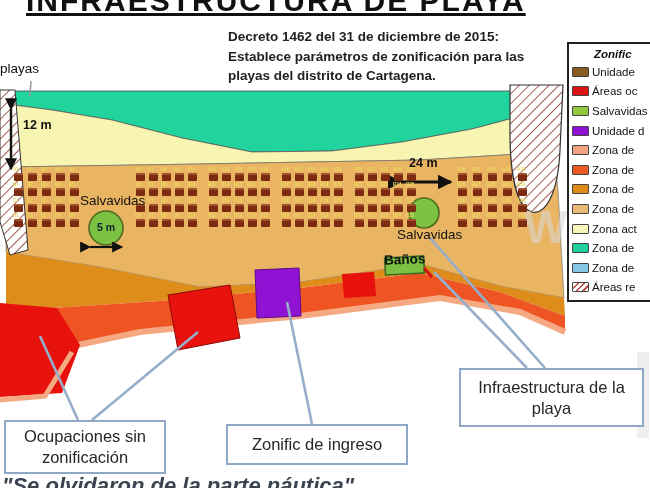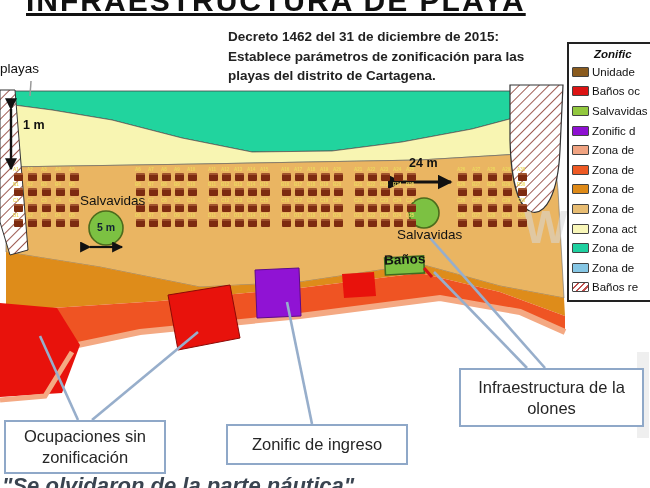--- a/index.html
+++ b/index.html
@@ -377,60 +377,60 @@
     <span class="tent-label" style="left: 502px; top: 214px;">D29</span>
     <div class="tent" style="left: 503px; top: 219px;"></div>
     <span class="tent-label" style="left: 517px; top: 214px;">D30</span>
     <div class="tent" style="left: 518px; top: 219px;"></div>
   </div>
 
 <div id="page-title" class="abs">INFRAESTRUCTURA DE PLAYA</div>
 <div id="decree" class="abs">Decreto 1462 del 31 de diciembre de 2015: Establece parámetros de zonificación para las playas del distrito de Cartagena.</div>
 
 <div id="espolones-label" class="abs lbl">playas</div>
-<div id="label-14m" class="abs lbl">1 m</div>
+<div id="label-14m" class="abs lbl">12 m</div>
 <div id="label-24m" class="abs lbl">24 m</div>
 <div id="label-16m" class="abs lbl">5 m</div>
 <div id="salvavidas-1" class="abs lbl">Salvavidas</div>
 <div id="salvavidas-2" class="abs lbl">Salvavidas</div>
 <div id="banos-label" class="abs lbl">Baños</div>
 
 <div id="watermark-w" class="abs">W</div>
 <div id="watermark-bar" class="abs"></div>
 
 <div id="callout-ocupaciones" class="abs callout">
   <span>Ocupaciones sin zonificación</span>
 </div>
 <div id="callout-control" class="abs callout">
   <span>Zonific de ingreso</span>
 </div>
 <div id="callout-infraestructura" class="abs callout">
-  <span>Infraestructura de la olones</span>
+  <span>Infraestructura de la playa</span>
 </div>
 
 <div id="bottom-caption" class="abs">"Se olvidaron de la parte náutica"</div>
 
 <div id="legend-panel" class="abs">
   <div id="legend-title">Zonific</div>
   <div id="legend-items">
       <div class="legend-item">
         <span class="legend-swatch" style="background: rgb(138, 91, 30);"></span>
         <span class="legend-label">Unidade</span>
       </div>
       <div class="legend-item">
         <span class="legend-swatch" style="background: rgb(220, 20, 20);"></span>
-        <span class="legend-label">Baños oc</span>
+        <span class="legend-label">Áreas oc</span>
       </div>
       <div class="legend-item">
         <span class="legend-swatch" style="background: rgb(146, 200, 62);"></span>
         <span class="legend-label">Salvavidas</span>
       </div>
       <div class="legend-item">
         <span class="legend-swatch" style="background: rgb(142, 16, 210);"></span>
-        <span class="legend-label">Zonific d</span>
+        <span class="legend-label">Unidade d</span>
       </div>
       <div class="legend-item">
         <span class="legend-swatch" style="background: rgb(240, 163, 129);"></span>
         <span class="legend-label">Zona de</span>
       </div>
       <div class="legend-item">
         <span class="legend-swatch" style="background: rgb(238, 90, 36);"></span>
         <span class="legend-label">Zona de</span>
       </div>
       <div class="legend-item">
@@ -448,16 +448,16 @@
       <div class="legend-item">
         <span class="legend-swatch" style="background: rgb(31, 208, 160);"></span>
         <span class="legend-label">Zona de</span>
       </div>
       <div class="legend-item">
         <span class="legend-swatch" style="background: rgb(133, 198, 228);"></span>
         <span class="legend-label">Zona de</span>
       </div>
       <div class="legend-item">
         <span class="legend-swatch hatched"></span>
-        <span class="legend-label">Baños re</span>
+        <span class="legend-label">Áreas re</span>
       </div>
     </div>
 </div>
 
 </body></html>

